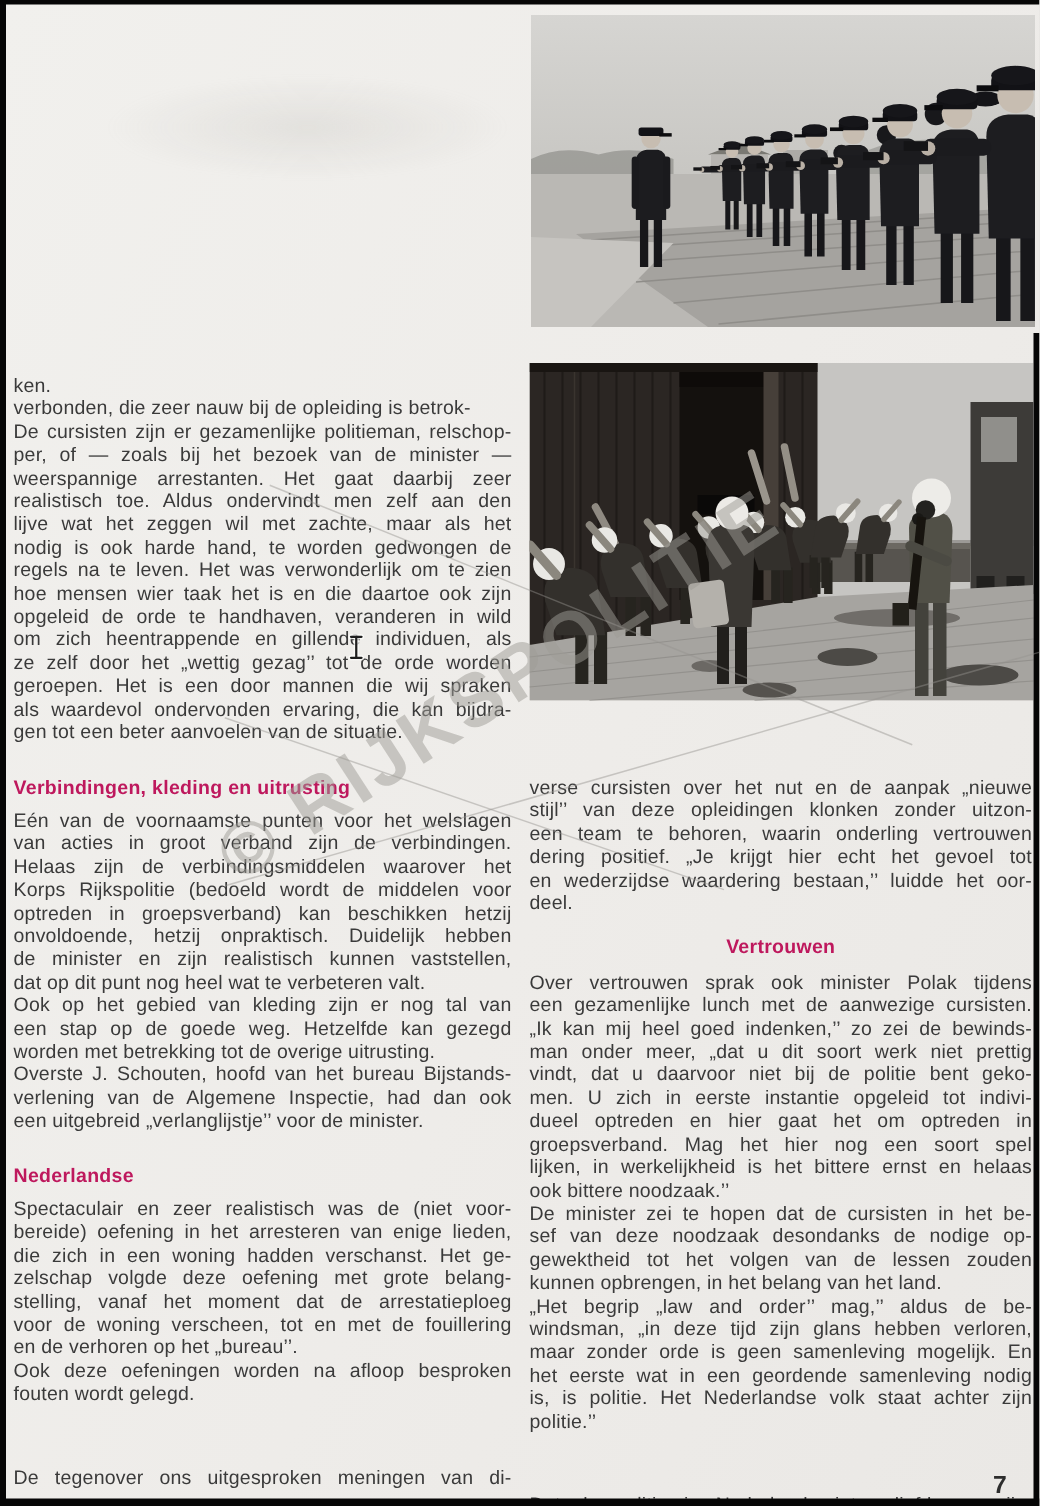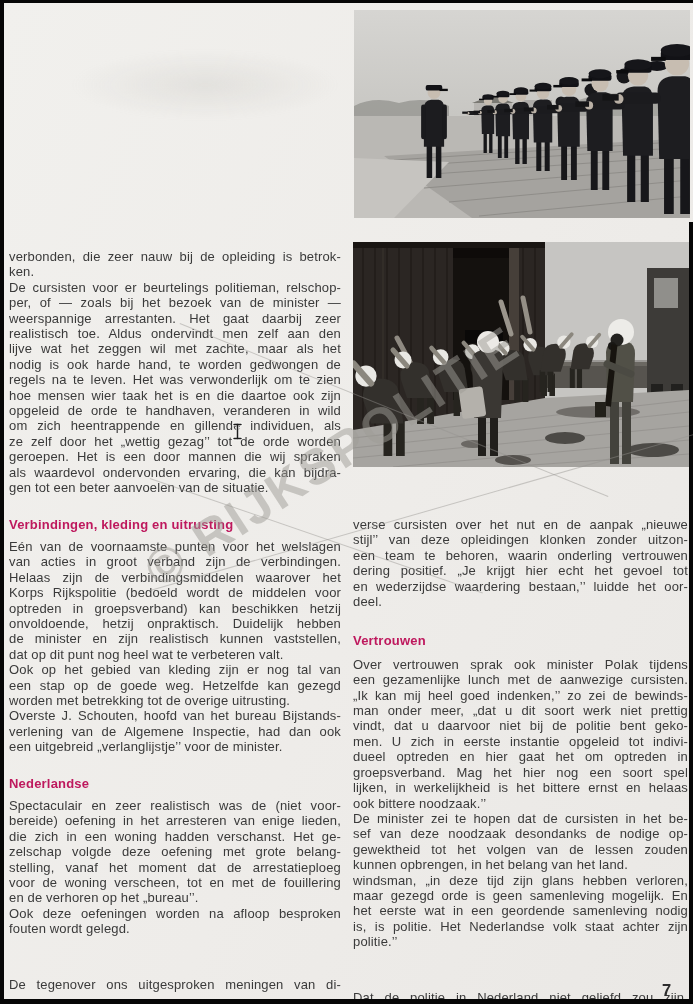--- a/index.html
+++ b/index.html
@@ -29,21 +29,21 @@
     font-size:13px; line-height:15.4px; color:#3a3a3a;
     letter-spacing:0.15px;
   }
   .col-left  { left:9px;   top:249px; width:332px; }
   .col-right { left:353px; top:517px; width:335px; }
   .blk { margin:0; }
   .tline { text-align:justify; text-align-last:justify; min-height:15.4px; }
   .blk .tline:last-child { text-align-last:left; }
   .blk.cont .tline:last-child { text-align-last:justify;margin-top:40px; }
   .h { font-weight:bold; color:#be185d; margin:21px 0 7px; letter-spacing:0.2px; }
-  .col-right .h { margin:24px 0 8px; }
+  .col-right .h { margin:14px 0 8px;text-align:center; }
   .wm-text {
     position:absolute; left:150px; top:546px; z-index:30;
     font-size:50px; font-weight:bold; letter-spacing:3px; white-space:nowrap;
     color:rgba(158,155,150,0.50);
     transform:rotate(-33deg); transform-origin:0 50%;
     pointer-events:none;
   }
   .wm-line {
     position:absolute; height:0; z-index:29;
     border-top:1.3px solid rgba(148,146,141,0.45);
@@ -206,25 +206,25 @@
       <circle cx="-9" cy="-118" r="4" fill="#191815"></circle>
       <rect x="-22" y="-118" width="6" height="62" fill="#17140f" transform="rotate(6)"></rect>
       <rect x="-26" y="-62" width="11" height="15" fill="#22201a"></rect>
       <line x1="-14" y1="-100" x2="10" y2="-90" stroke="#4b4a43" stroke-width="7" stroke-linecap="round"></line>
     </g>
   </svg>
 </div>
 
 <div class="col col-left">
     <div class="blk">
+      <div class="tline">ken.</div>
       <div class="tline">verbonden, die zeer nauw bij de opleiding is betrok-</div>
-      <div class="tline">ken.</div>
-    </div>
-    <div class="blk">
-      <div class="tline">De cursisten voor er beurtelings politieman, relschop-</div>
+    </div>
+    <div class="blk">
+      <div class="tline">De cursisten zijn er gezamenlijke politieman, relschop-</div>
       <div class="tline">per, of — zoals bij het bezoek van de minister —</div>
       <div class="tline">weerspannige arrestanten. Het gaat daarbij zeer</div>
       <div class="tline">realistisch toe. Aldus ondervindt men zelf aan den</div>
       <div class="tline">lijve wat het zeggen wil met zachte, maar als het</div>
       <div class="tline">nodig is ook harde hand, te worden gedwongen de</div>
       <div class="tline">regels na te leven. Het was verwonderlijk om te zien</div>
       <div class="tline">hoe mensen wier taak het is en die daartoe ook zijn</div>
       <div class="tline">opgeleid de orde te handhaven, veranderen in wild</div>
       <div class="tline">om zich heentrappende en gillende individuen, als</div>
       <div class="tline">ze zelf door het „wettig gezag’’ tot de orde worden</div>
@@ -293,22 +293,23 @@
       <div class="tline">lijken, in werkelijkheid is het bittere ernst en helaas</div>
       <div class="tline">ook bittere noodzaak.’’</div>
     </div>
     <div class="blk">
       <div class="tline">De minister zei te hopen dat de cursisten in het be-</div>
       <div class="tline">sef van deze noodzaak desondanks de nodige op-</div>
       <div class="tline">gewektheid tot het volgen van de lessen zouden</div>
       <div class="tline">kunnen opbrengen, in het belang van het land.</div>
     </div>
     <div class="blk">
+      <div class="tline">„Het begrip „law and order’’ mag,’’ aldus de be-</div>
       <div class="tline">windsman, „in deze tijd zijn glans hebben verloren,</div>
-      <div class="tline">maar gezegd orde is geen samenleving mogelijk. En</div>
+      <div class="tline">maar zonder orde is geen samenleving mogelijk. En</div>
       <div class="tline">het eerste wat in een geordende samenleving nodig</div>
       <div class="tline">is, is politie. Het Nederlandse volk staat achter zijn</div>
       <div class="tline">politie.’’</div>
     </div>
     <div class="blk cont">
       <div class="tline">Dat de politie in Nederland niet geliefd zou zijn,</div>
     </div>
   </div>
 
 <div class="wm-line wm-line-a"></div>

